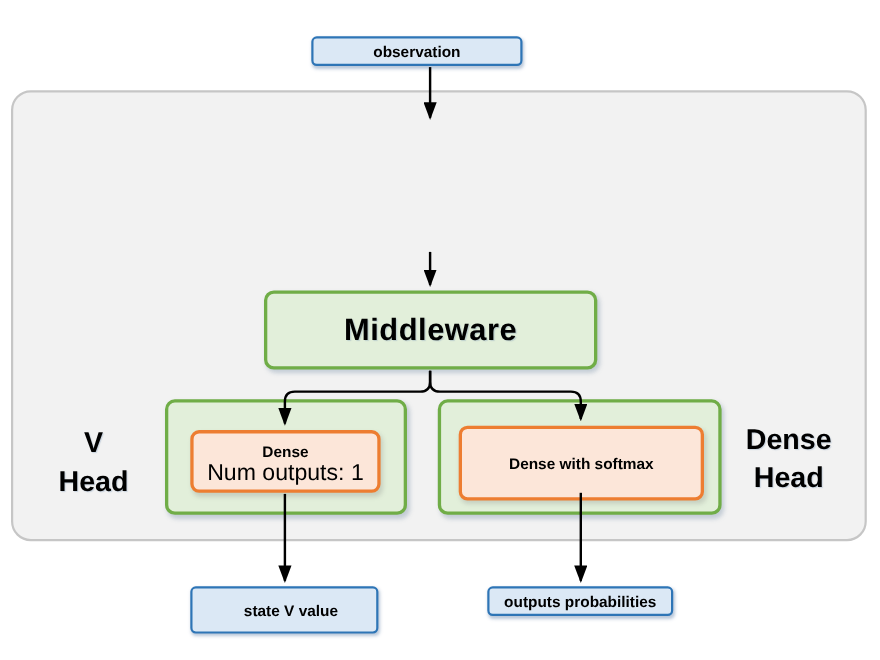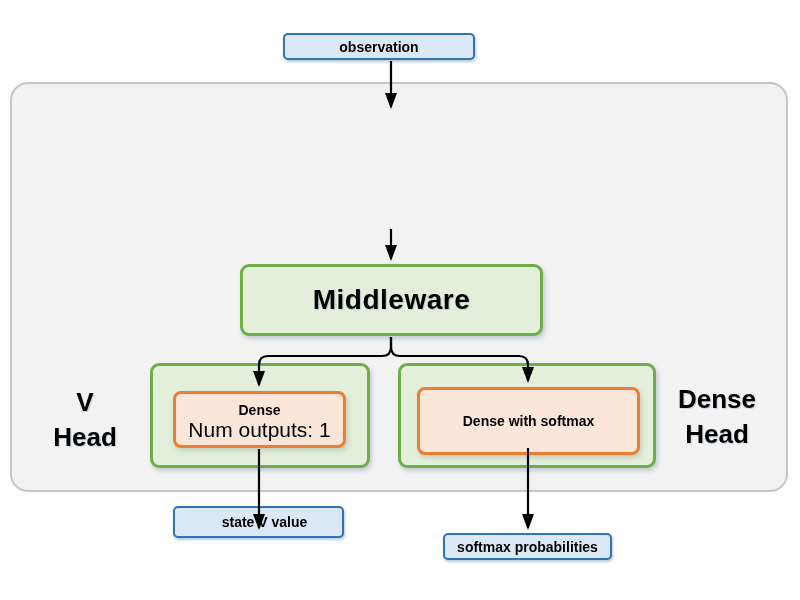--- a/index.html
+++ b/index.html
@@ -107,22 +107,22 @@
 
   <div class="head-label" style="left:25px; top:385px; width:120px;">
     <div>V</div>
     <div>Head</div>
   </div>
   <div class="head-label" style="left:657px; top:382px; width:120px;">
     <div>Dense</div>
     <div>Head</div>
   </div>
 
-  <div class="node io-node" style="left:173px; top:506px; width:171px; height:32px;padding-left:12px;">state V value</div>
-  <div class="node io-node" style="left:443px; top:533px; width:169px; height:27px;">softmax probabilities</div>
+  <div class="node io-node" style="left:173px; top:533px; width:171px; height:43px;padding-left:12px;">state V value</div>
+  <div class="node io-node" style="left:443px; top:533px; width:169px; height:27px;">outputs probabilities</div>
 
   <svg class="arrows" width="800" height="600" viewBox="0 0 800 600">
     <defs>
       <marker id="ah" viewBox="0 0 16 12" markerWidth="16" markerHeight="12" refX="14" refY="6" orient="auto" markerUnits="userSpaceOnUse">
         <path d="M0,0 L16,6 L0,12 Z" fill="#000000"></path>
       </marker>
     </defs>
     <path d="M391,61 L391,107" stroke="#000" stroke-width="2.2" fill="none" marker-end="url(#ah)"></path>
     <path d="M391,229 L391,259" stroke="#000" stroke-width="2.2" fill="none" marker-end="url(#ah)"></path>
     <path d="M391,337 L391,347 Q391,356 382,356 L268,356 Q259,356 259,365 L259,385" stroke="#000" stroke-width="2.2" fill="none" marker-end="url(#ah)"></path>

